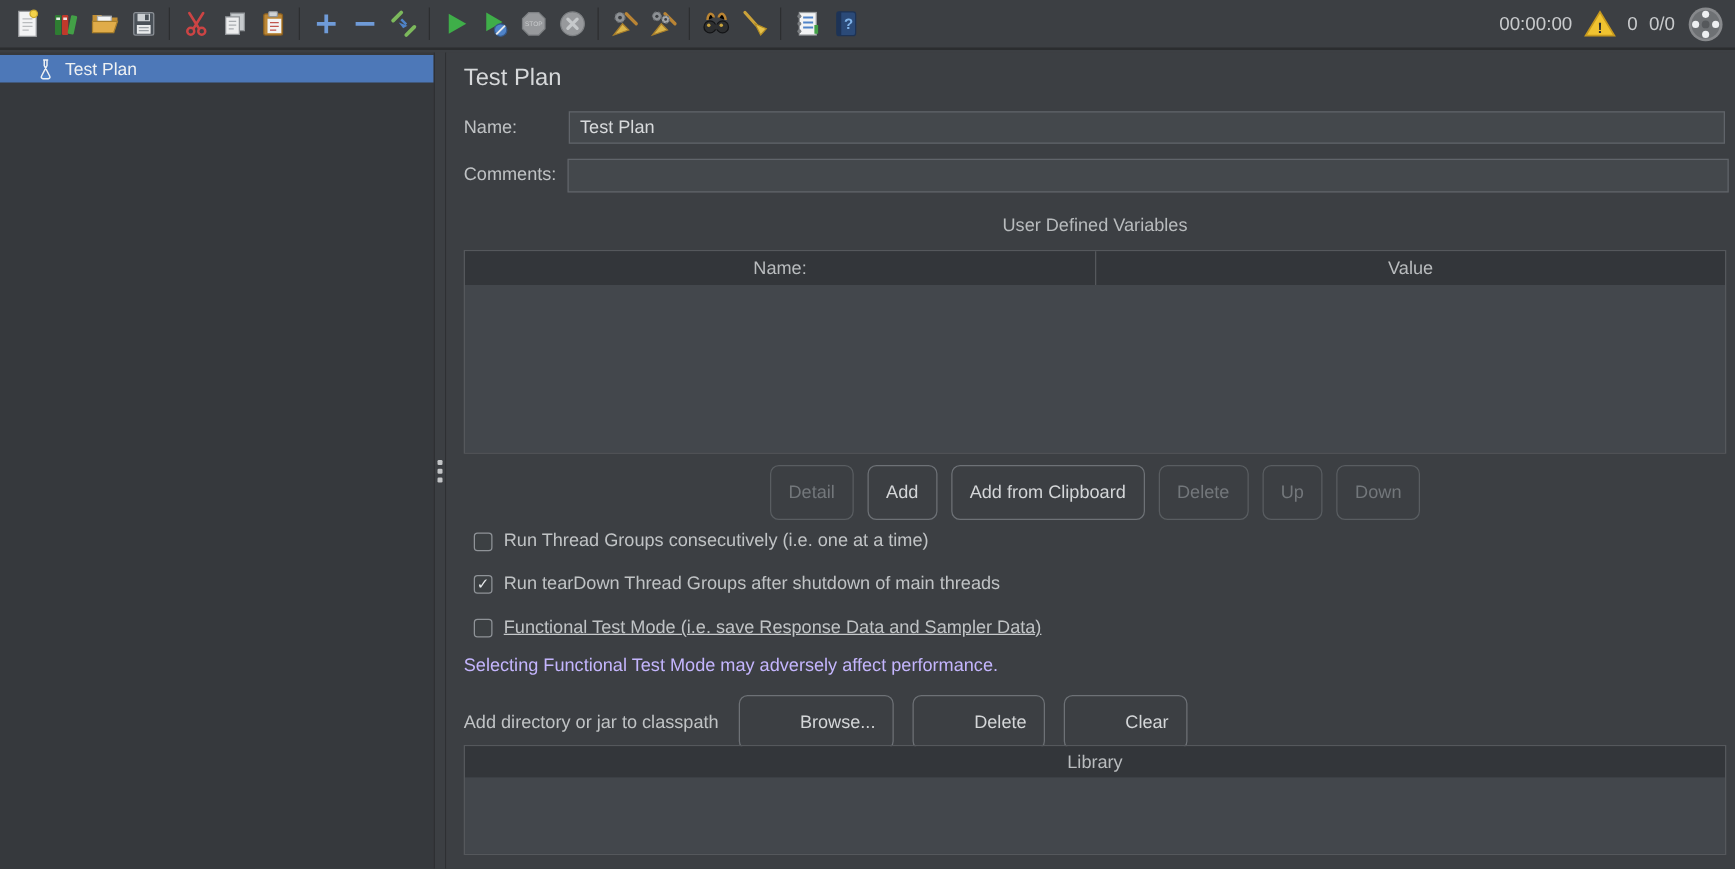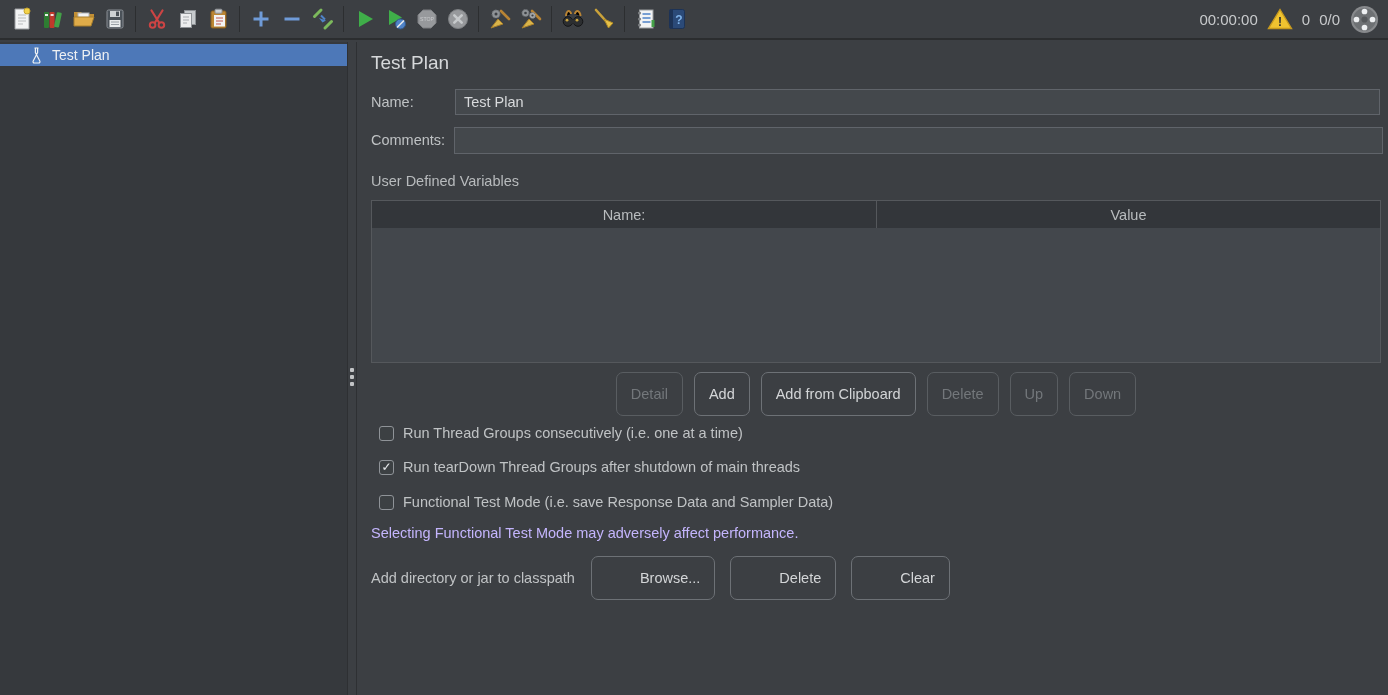--- a/index.html
+++ b/index.html
@@ -34,21 +34,21 @@
   .grip { position:absolute; left:2px; top:326px; width:5px; display:flex; flex-direction:column; gap:3px; }
   .grip i { width:4px; height:4px; background:#c2c4c6; border-radius:1px; display:block; }
 
   
   .main { position:absolute; left:357px; top:42px; width:1031px; height:653px; background:#3c3f43; }
   .page-title { position:absolute; left:14px; top:10px; font-size:19px; color:#d6d8da; }
   .fld-label { position:absolute; font-size:14.5px; color:#bfc2c4; }
   .txt-input { position:absolute; background:#44484c; border:1px solid #60646a;
     color:#d8dadc; font-size:14.5px; font-family:"Liberation Sans",sans-serif;
     padding:0 8px; outline:none; }
-  .udv-title { position:absolute; left:14px; top:131px; width:1010px; text-align:left;
+  .udv-title { position:absolute; left:14px; top:131px; width:1010px; text-align:center;
     font-size:14.5px; color:#b8bbbd; }
   .tbl { position:absolute; left:14px; width:1010px; border:1px solid #55585c; }
   .tbl-head { display:flex; background:#33363a; color:#b9bcbe; font-size:14.5px; }
   .tbl-head .col { display:flex; align-items:center; justify-content:center; }
   .tbl-head .col + .col { border-left:1px solid #55585c; }
   .tbl-body { background:#43474c; }
   .udv-tbl { top:158px; }
   .udv-tbl .tbl-head { height:27px; }
   .udv-tbl .col { width:50%; }
   .udv-tbl .tbl-body { height:134px; }
@@ -312,29 +312,35 @@
     </div>
 
     <div class="opt-row" style="top:383px;">
       <span class="cb"></span>
       <span class="opt-label">Run Thread Groups consecutively (i.e. one at a time)</span>
     </div>
     <div class="opt-row" style="top:417px;">
       <span class="cb checked"></span>
       <span class="opt-label">Run tearDown Thread Groups after shutdown of main threads</span>
     </div>
-    <div class="opt-row" style="top:452px;">
+    <div class="opt-row" style="top:452px;text-decoration:underline;">
       <span class="cb"></span>
       <span class="opt-label">Functional Test Mode (i.e. save Response Data and Sampler Data)</span>
     </div>
 
     <div class="note">Selecting Functional Test Mode may adversely affect performance.</div>
 
     <div class="cp-row">
       <span class="cp-label">Add directory or jar to classpath</span>
       <button class="pbtn enabled">Browse...</button>
       <button class="pbtn enabled">Delete</button>
       <button class="pbtn enabled">Clear</button>
     </div>
 
+    <div class="tbl lib-tbl">
+      <div class="tbl-head">
+        <div class="col">Library</div>
+      </div>
+      <div class="tbl-body"></div>
+    </div>
 
   </div>
 </div>
 
 </body></html>

